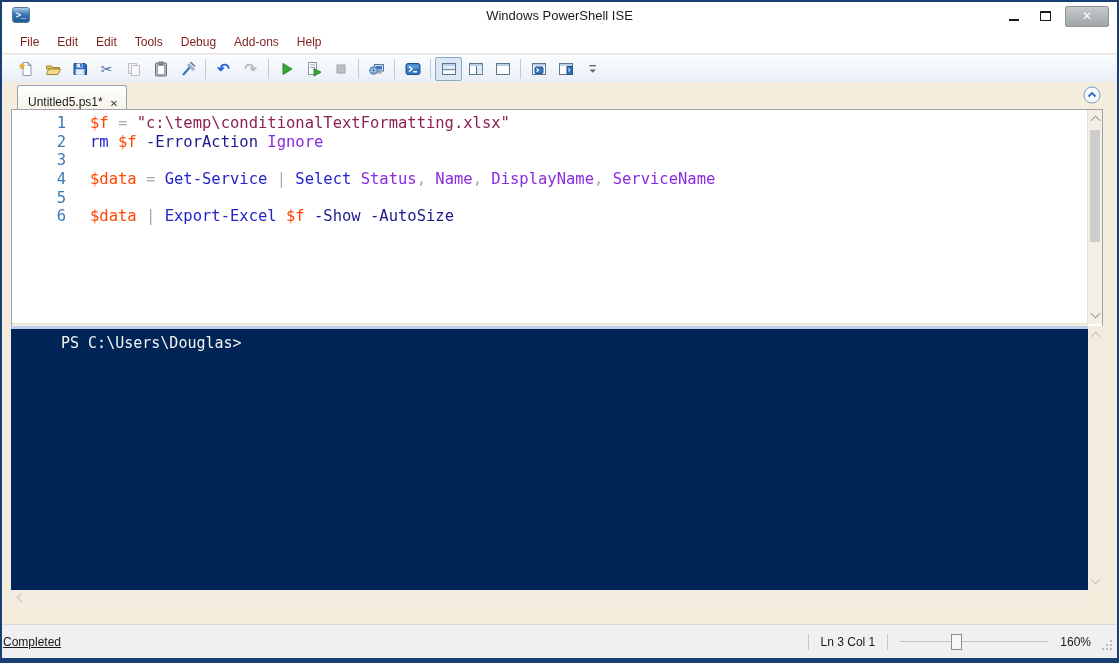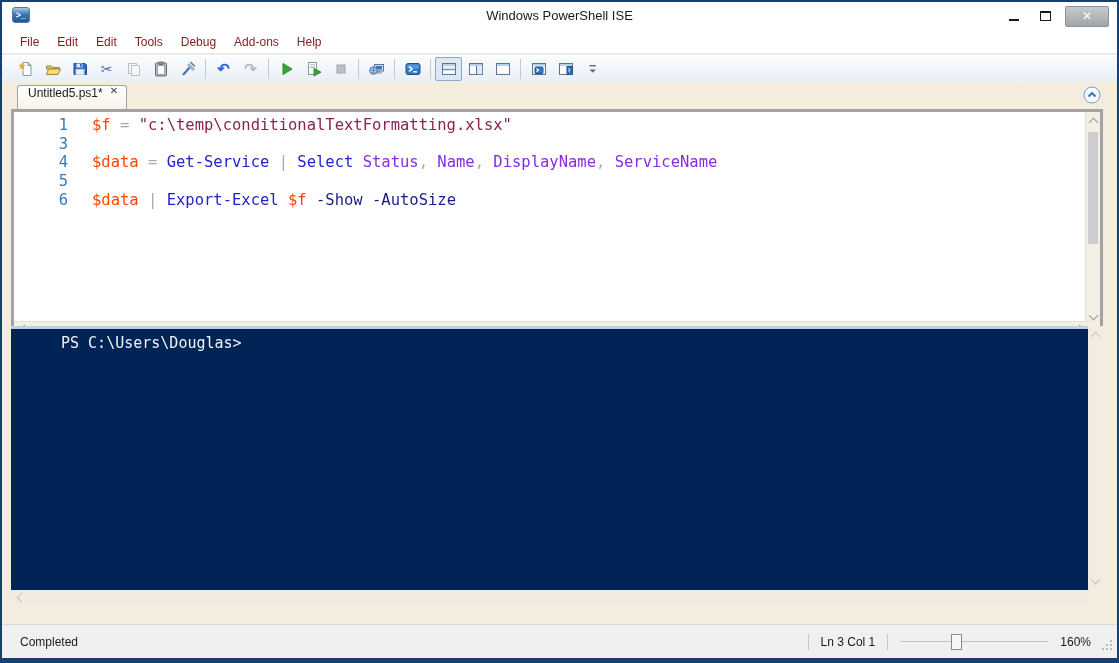--- a/index.html
+++ b/index.html
@@ -35,26 +35,26 @@
     border:1px solid transparent; border-radius:2px; background:transparent; }
   .tbtn.selected { border-color:#8ea8c4; background:#dce8f5; }
   .tbtn.disabled { opacity:.8; }
   .tsep { width:1px; height:20px; background:#c2cad4; margin:0 4px; }
   .ic { display:flex; }
   .g { font-size:15px; font-weight:bold; line-height:16px; }
   
   .tabstrip { position:absolute; left:0; top:80px; width:1115px; height:27px; background:#f4edde; }
   .tab { position:absolute; left:15px; top:3px; height:24px; padding:0 8px 0 10px;
     background:linear-gradient(#ffffff,#f7f3e8); border:1px solid #98a4b4; border-bottom:none;
-    border-radius:3px 3px 0 0; display:flex; align-items:flex-start; gap:7px; font-size:12px; color:#1a1a1a; }
+    border-radius:3px 3px 0 0; display:flex; align-items:flex-end; gap:7px; font-size:12px; color:#1a1a1a; }
   .tab-close { font-size:10px; color:#33414f; line-height:10px; }
   .collapse-btn { position:absolute; right:16px; top:4px; width:18px; height:18px; }
   
   .script-area { position:absolute; left:9px; top:107px; width:1092px; height:230px;
-    background:#ffffff; border:3px solid #a3a3a3; }
+    background:#ffffff; border:1px solid #a3a3a3; }
   .code { position:absolute; left:0; top:4px; width:1075px; font-family:"DejaVu Sans Mono", monospace;
     font-size:15.5px; }
   .code-line { height:18.7px; white-space:pre; line-height:18.7px; }
   .lnum { display:inline-block; width:54px; text-align:right; margin-right:24px;
     color:var(--line-number,#3a7ab8); }
   .tk-var { color:var(--token-var,#ff4500); }
   .tk-cmd { color:var(--token-cmd,#2323cc); }
   .tk-param { color:var(--token-param,#1a1a8c); }
   .tk-member { color:var(--token-member,#8a2be2); }
   .tk-str { color:var(--token-string,#8b2252); }
@@ -76,21 +76,21 @@
   .console { position:absolute; left:0; top:0; width:1077px; height:264px;
     background:var(--console-bg,#012456); border-top:3px solid #bcd0e8; }
   .prompt { position:absolute; left:50px; top:5px; font-family:"DejaVu Sans Mono", monospace;
     font-size:15px; color:#f2f2f2; white-space:pre; }
   .console-area .vscroll { height:264px; background:#f1ecdf; border-left:none; }
   .console-area .hscroll { width:1077px; top:264px; height:14px; background:#f1ecdf; border-top:none; }
   .console-area .chev { border-color:#c8c4b6; }
   
   .statusbar { position:absolute; left:0; top:622px; width:1115px; height:34px; background:#f0f0f0;
     border-top:1px solid #dadada; display:flex; align-items:center; font-size:12px; color:#1a1a1a; }
-  .status-left { margin-left:18px; }
+  .status-left { margin-left:1px;text-decoration:underline; }
   .status-right { position:absolute; right:26px; top:0; height:34px; display:flex; align-items:center; gap:12px; }
   .ssep { width:1px; height:16px; background:#c6c6c6; }
   .slider { position:relative; width:148px; height:18px; }
   .slider-track { position:absolute; left:0; right:0; top:8px; height:1px; background:#c3c3c3; }
   .slider-thumb { position:absolute; left:34%; top:1px; width:11px; height:16px;
     background:#f6f6f6; border:1px solid #8c8c8c; }
   .grip { position:absolute; right:3px; bottom:3px; }
 </style>
 </head>
 <body>
@@ -313,20 +313,21 @@
             <circle cx="9" cy="9" r="8" fill="#f6fafd" stroke="#7aa0c4"></circle>
             <path d="M5.5 10.5 L9 7 l3.5 3.5" fill="none" stroke="#2c6cb8" stroke-width="1.8"></path>
           </svg>
       </span>
     </div>
   </div>
 
   <div class="script-area">
     <div class="code">
         <div class="code-line"><span class="lnum">1</span><span class="tk-var">$f</span><span class="tk-op"> = </span><span class="tk-str">"c:\temp\conditionalTextFormatting.xlsx"</span></div>
+        <div class="code-line"><span class="lnum">2</span><span class="tk-cmd">rm</span><span class="tk-pl"> </span><span class="tk-var">$f</span><span class="tk-pl"> </span><span class="tk-param">-ErrorAction</span><span class="tk-pl"> </span><span class="tk-member">Ignore</span></div>
         <div class="code-line"><span class="lnum">3</span></div>
         <div class="code-line"><span class="lnum">4</span><span class="tk-var">$data</span><span class="tk-op"> = </span><span class="tk-cmd">Get-Service</span><span class="tk-op"> | </span><span class="tk-cmd">Select</span><span class="tk-pl"> </span><span class="tk-member">Status</span><span class="tk-op">, </span><span class="tk-member">Name</span><span class="tk-op">, </span><span class="tk-member">DisplayName</span><span class="tk-op">, </span><span class="tk-member">ServiceName</span></div>
         <div class="code-line"><span class="lnum">5</span></div>
         <div class="code-line"><span class="lnum">6</span><span class="tk-var">$data</span><span class="tk-op"> | </span><span class="tk-cmd">Export-Excel</span><span class="tk-pl"> </span><span class="tk-var">$f</span><span class="tk-pl"> </span><span class="tk-param">-Show</span><span class="tk-pl"> </span><span class="tk-param">-AutoSize</span></div>
       </div>
     <div class="vscroll" style="position:absolute;">
       <div class="chev chev-up"></div>
       <div class="vthumb"></div>
       <div class="chev chev-down"></div>
     </div>

